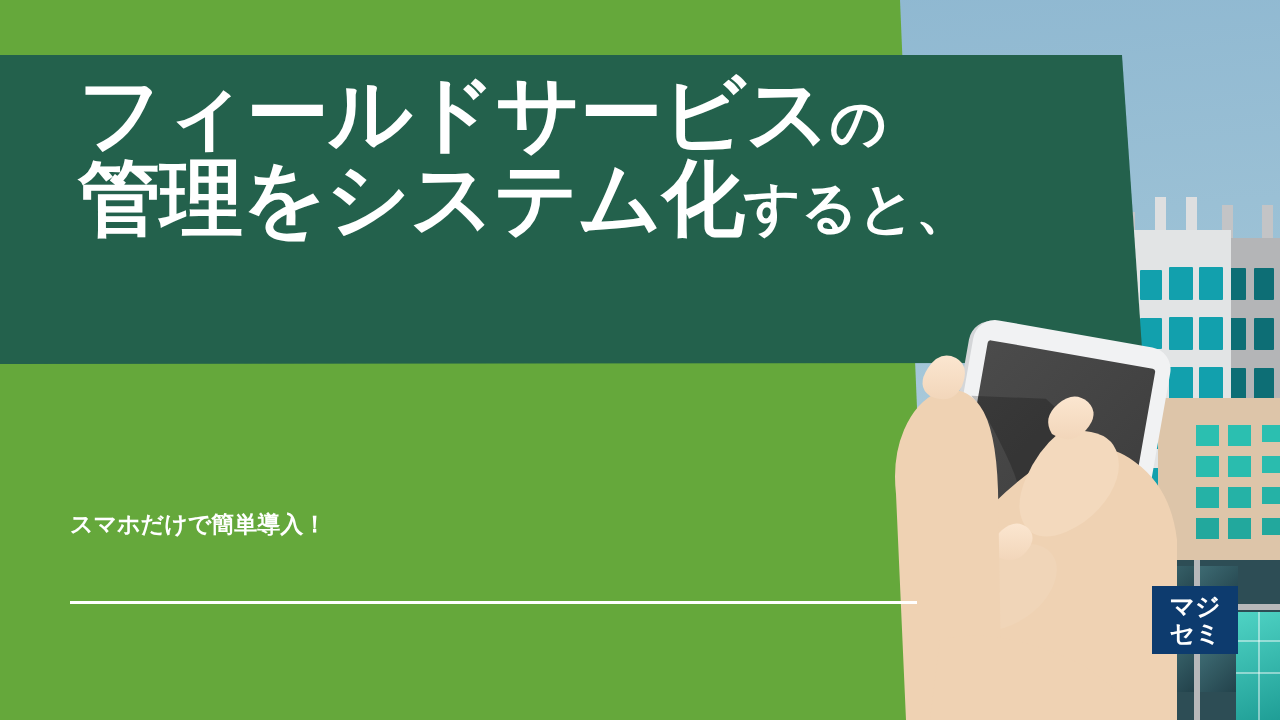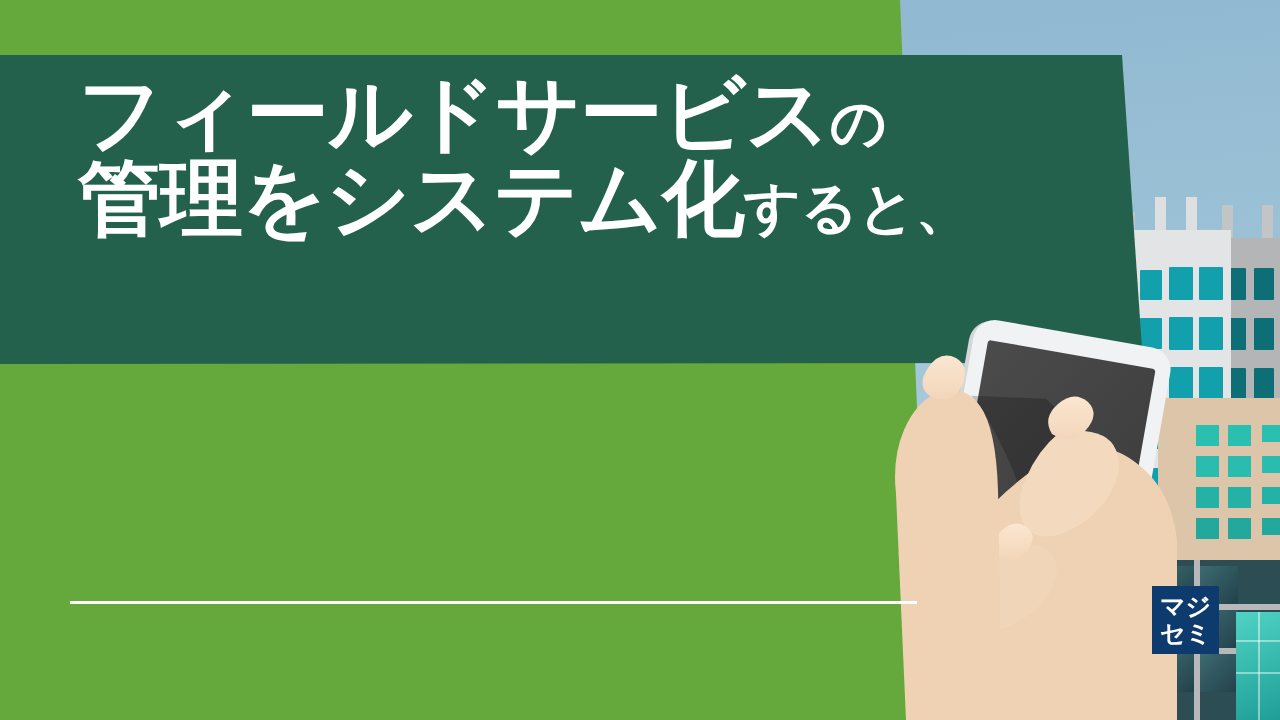--- a/index.html
+++ b/index.html
@@ -140,21 +140,21 @@
     white-space: nowrap;
   }
   .webinar .wb-label { letter-spacing: 2px; }
   .webinar .sp { display: inline-block; width: 18px; }
 
   
   .logo {
     position: absolute;
     left: 1152px;
     top: 586px;
-    width: 67px;
+    width: 86px;
     height: 68px;
     background: #0d3b6e;
     display: flex;
     flex-direction: column;
     align-items: center;
     justify-content: center;
     color: #ffffff;
     font-weight: 700;
     font-size: 25px;
     line-height: 1.08;
@@ -324,20 +324,21 @@
     <path d="M940 640 q40 -10 88 4 q62 16 92 52 l0 24 l-190 0 z" fill="#efd2b3"></path>
   </svg>
 
   <div class="headline">
     <div class="hl-line"><span class="hl-big">フィールドサービス</span><span class="hl-small">の</span></div>
     <div class="hl-line"><span class="hl-big">管理をシステム化</span><span class="hl-small">すると、</span></div>
   </div>
 
 
   <div class="subcopy">
+    <div>スマホだけで簡単導入！</div>
   </div>
 
   <div class="rule"></div>
 
 
   <div class="logo">
     <span>マジ</span>
     <span>セミ</span>
   </div>
 

